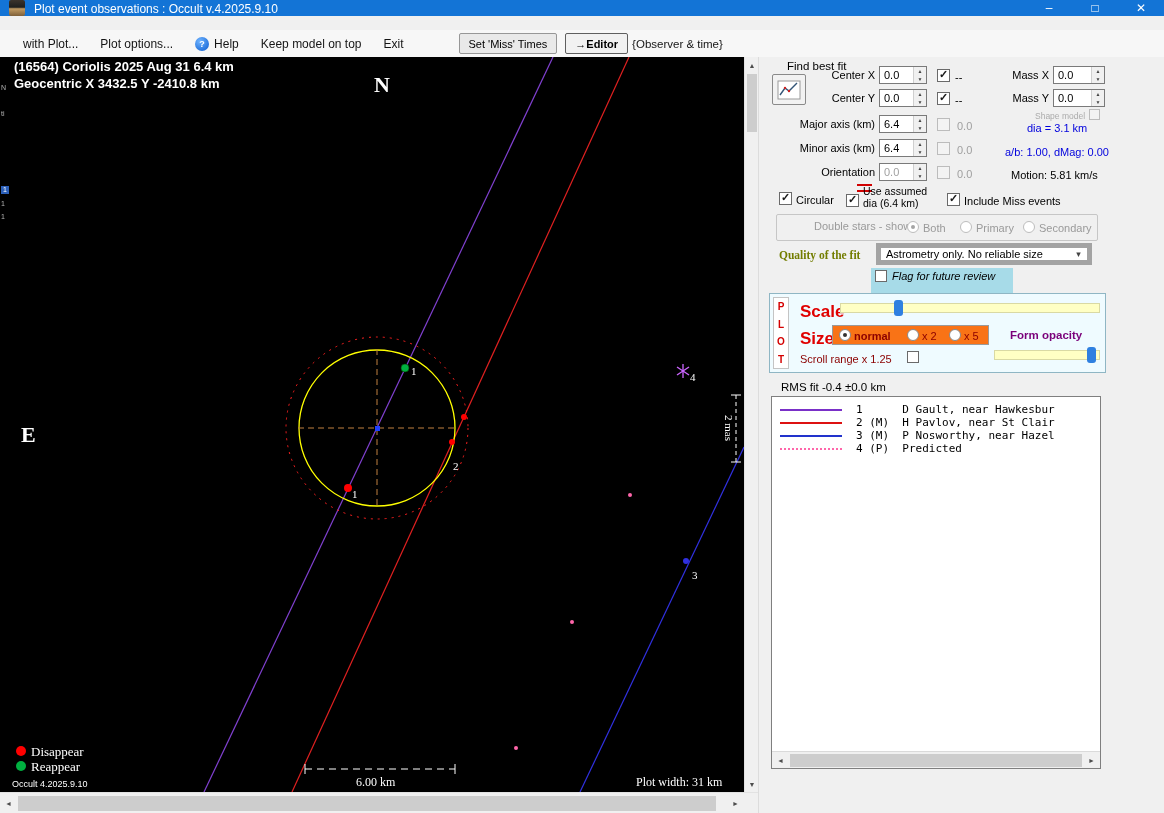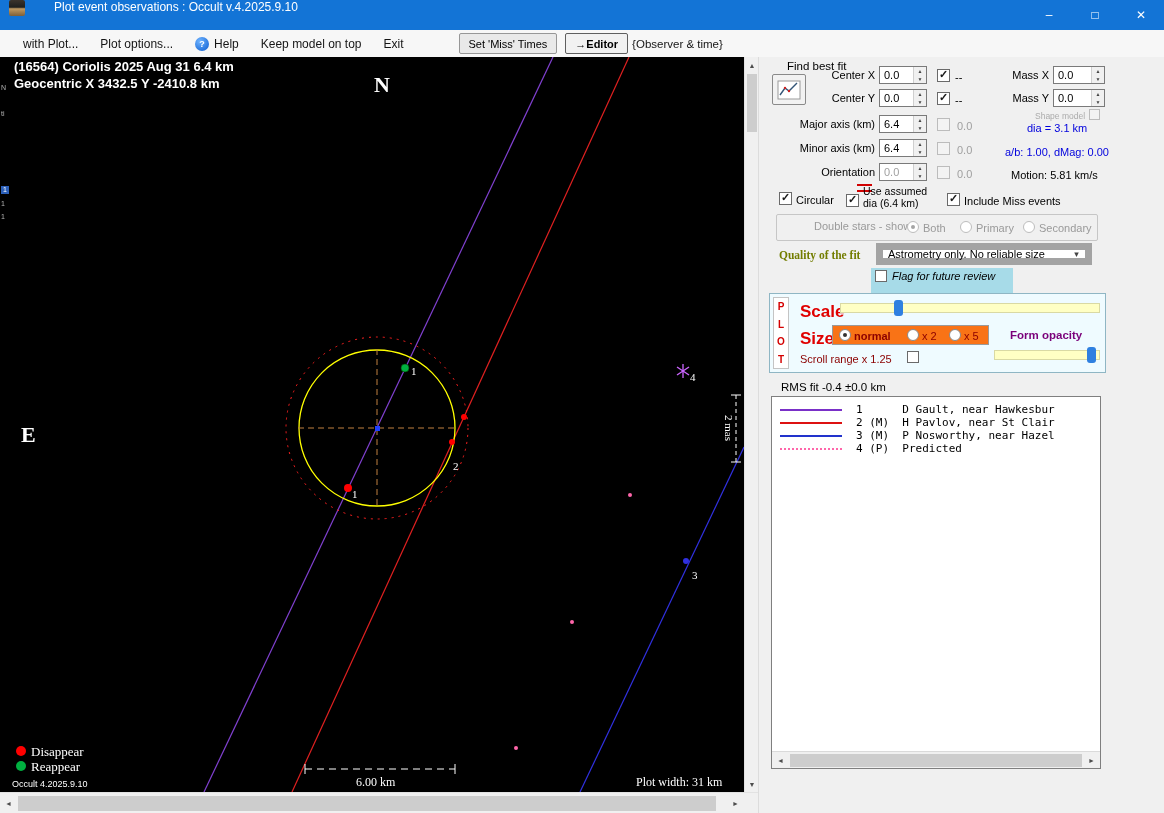--- a/index.html
+++ b/index.html
@@ -1,20 +1,20 @@
 <!DOCTYPE html>
 <html><head>
 <meta charset="utf-8">
 <style>
   * { margin:0; padding:0; box-sizing:border-box; }
   body { font-family:"Liberation Sans", sans-serif; background:#666; }
   .app { position:relative; width:1164px; height:813px; background:#f0f0f0; overflow:hidden; }
 
   
-  .titlebar { position:absolute; left:0; top:0; width:1164px; height:30px; background:#1374d6; display:flex; align-items:flex-start;gap:20px; }
+  .titlebar { position:absolute; left:0; top:0; width:1164px; height:16px; background:#1374d6; display:flex; align-items:flex-end; }
   .app-icon { width:16px; height:16px; margin-left:9px; border-radius:2px;
     background:linear-gradient(180deg,#3c342c 0%,#20201e 45%,#c09a62 55%,#7e5f38 100%); }
   .title-text { color:#fff; font-size:12px; margin-left:9px; flex:1; white-space:nowrap; }
   .win-controls { display:flex; height:100%; }
   .win-btn { width:46px; height:100%; display:flex; align-items:center; justify-content:center; color:#fff; font-size:12px; }
 
   
   .menubar { position:absolute; left:0; top:30px; width:1164px; height:27px; background:#f7f7f7; display:flex; align-items:center; font-size:12px; color:#151515; padding-left:12px; }
   .menu-item { padding:0 11px; white-space:nowrap; }
   .help-wrap { display:flex; align-items:center; gap:5px; padding:0 11px; }
@@ -65,21 +65,21 @@
   .radio { position:absolute; width:12px; height:12px; border:1px solid #8a8a8a; border-radius:50%; background:#fff; }
   .radio.selected::after { content:""; position:absolute; left:3px; top:3px; width:4px; height:4px; border-radius:50%; background:#333; }
   .radio.disabled { border-color:#bdbdbd; }
   .radio.disabled.selected::after { background:#a5a5a5; }
 
   .red-icon { position:absolute; left:98px; top:127px; width:15px; height:8px; border-top:2px solid #d00000; border-bottom:2px solid #d00000; }
 
   .groupbox { position:absolute; left:17px; top:157px; width:322px; height:27px; border:1px solid #c6c6c6; border-radius:2px; }
   .groupbox .abs { position:absolute; }
 
-  .dropdown { position:absolute; left:117px; top:186px; width:216px; height:22px; background:#fff; border:7px solid #a3a3a3; display:flex; align-items:center; }
+  .dropdown { position:absolute; left:117px; top:186px; width:216px; height:22px; background:#fff; border:5px solid #a3a3a3; display:flex; align-items:center; }
   .dd-text { flex:1; padding-left:5px; font-size:11px; white-space:nowrap; overflow:hidden; }
   .dd-arrow { width:17px; text-align:center; font-size:9px; color:#444; }
 
   .flag-box { position:absolute; left:112px; top:211px; width:142px; height:30px; background:#a7dbe8; }
   .flag-box .cb { left:4px; top:2px; }
   .flag-label { position:absolute; left:21px; top:2px; font-style:italic; font-size:11px; }
 
   .controls-box { position:absolute; left:10px; top:236px; width:337px; height:80px; background:#effbff; border:1px solid #8fb6c4; }
   .controls-box .abs { position:absolute; }
   .plot-letters { position:absolute; left:3px; top:3px; width:16px; height:72px; background:#fff; border:1px solid #c4c4c4; display:flex; flex-direction:column; }

